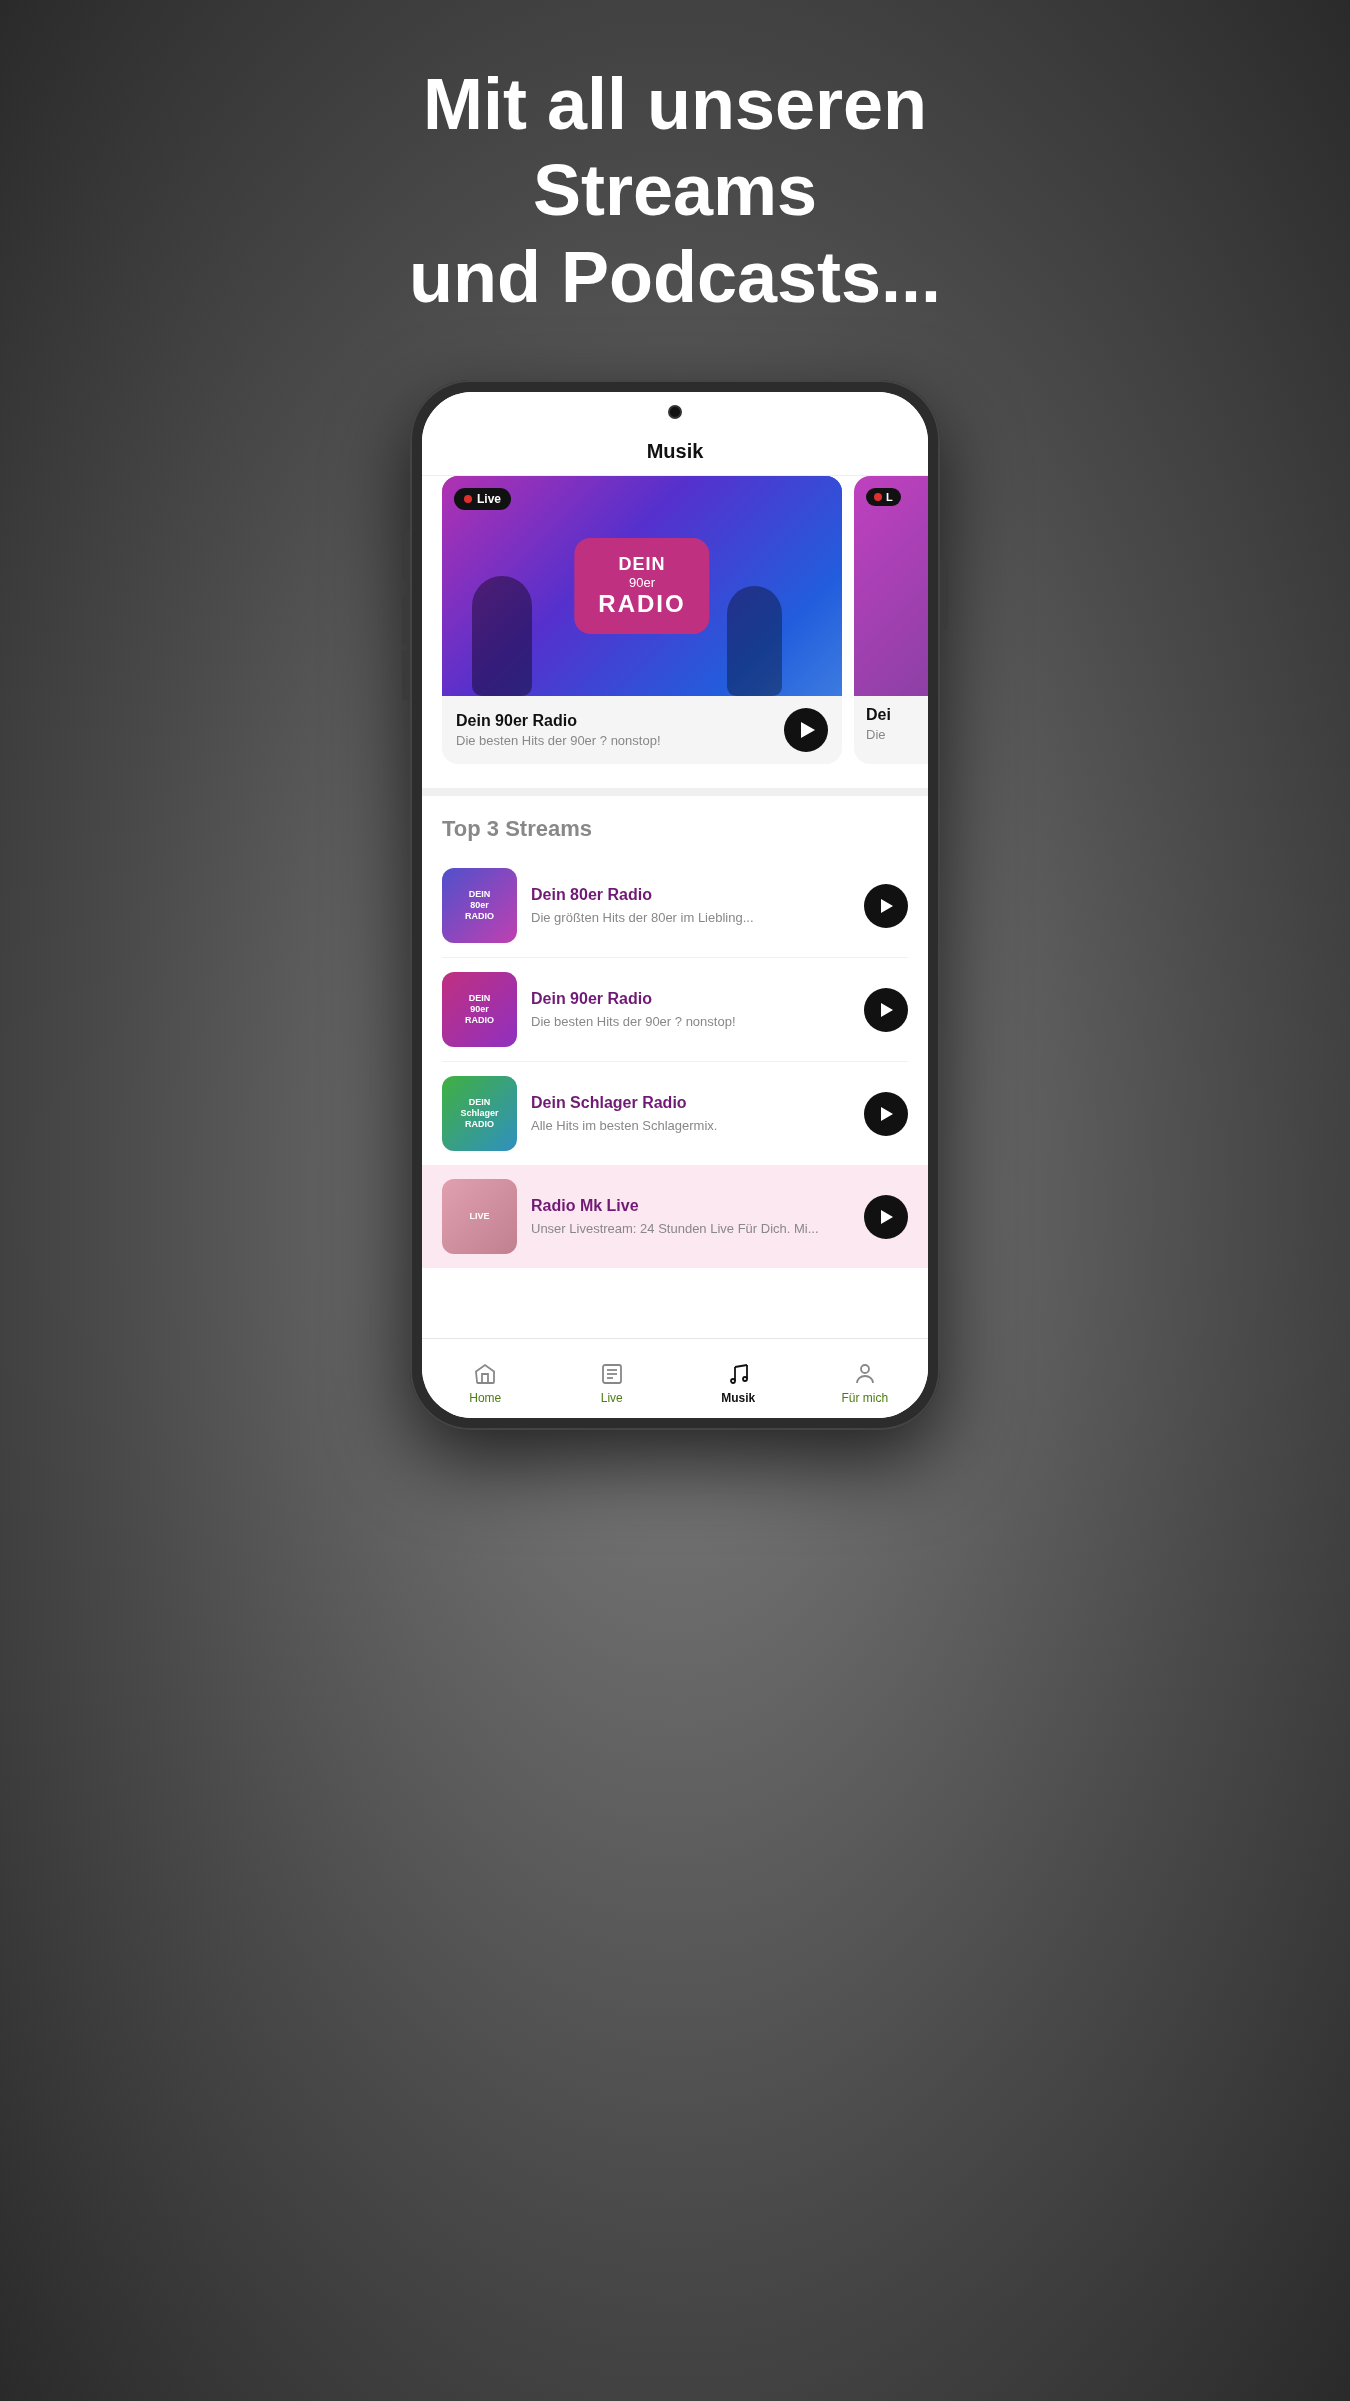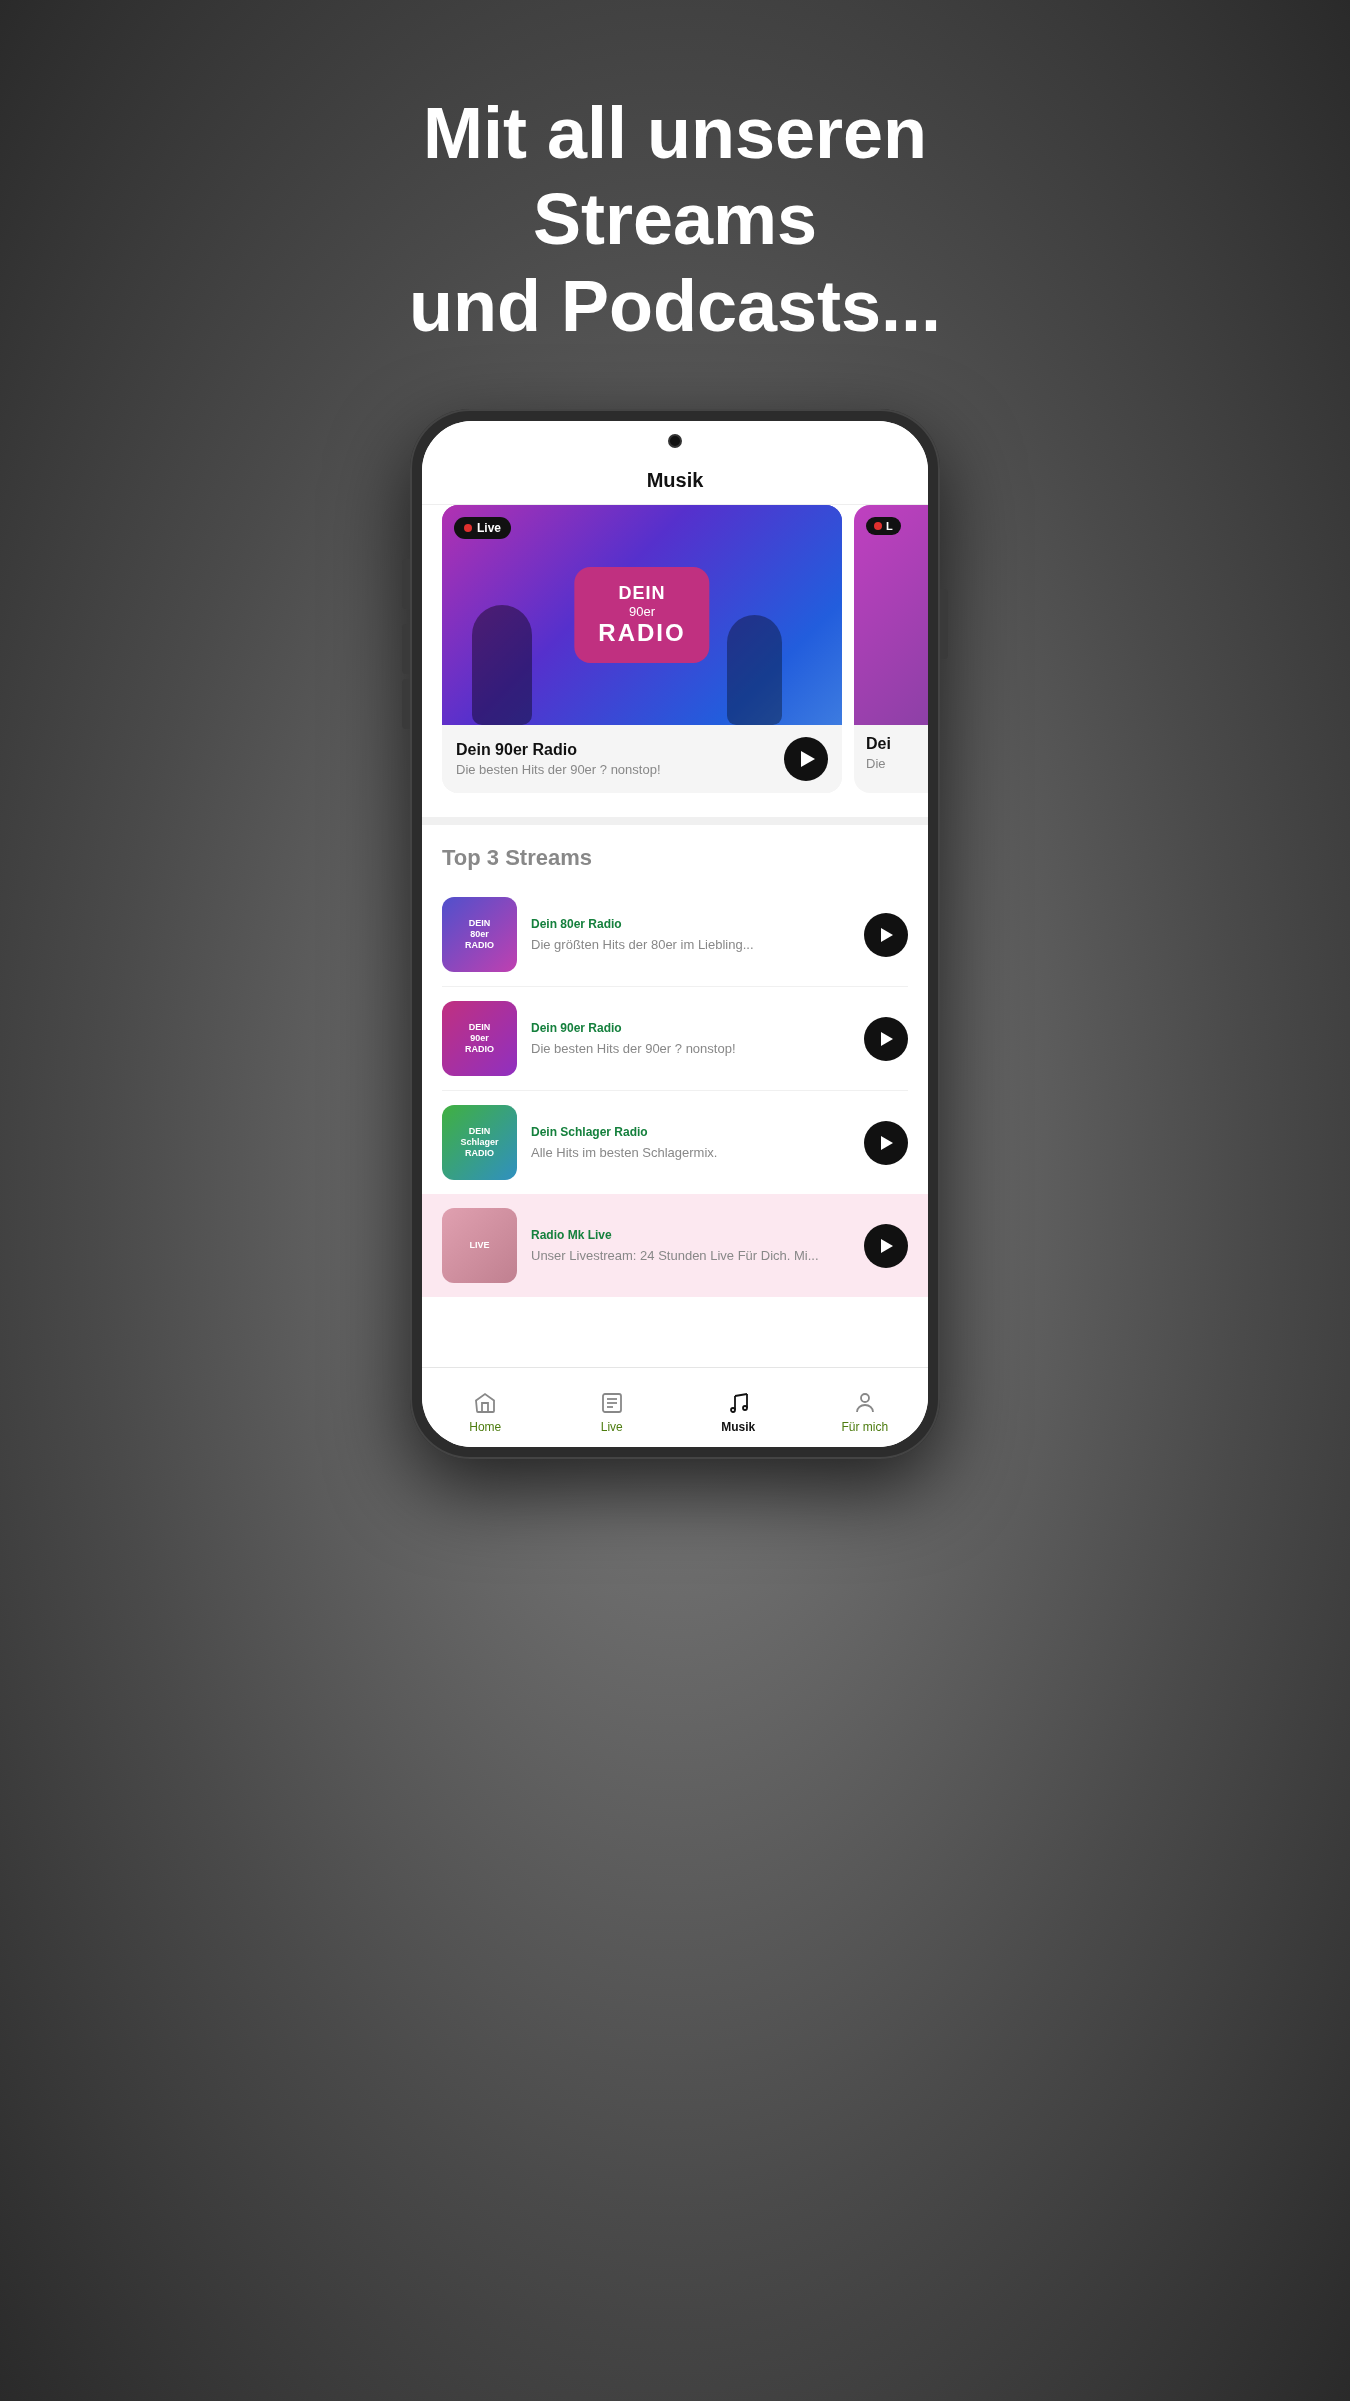--- a/index.html
+++ b/index.html
@@ -15,21 +15,21 @@
       font-family: -apple-system, BlinkMacSystemFont, 'Segoe UI', sans-serif;
       overflow: hidden;
       position: relative;
     }
 
     .page-headline {
       color: #fff;
       font-size: 72px;
       font-weight: 800;
       text-align: center;
-      margin-top: 90px;
+      margin-top: 61px;
       line-height: 1.2;
       max-width: 700px;
     }
 
     .phone-wrapper {
       position: relative;
       margin-top: 60px;
       width: 530px;
     }
 
@@ -387,23 +387,23 @@
       line-height: 1.2;
       padding: 4px;
     }
 
     .stream-info {
       flex: 1;
       min-width: 0;
     }
 
     .stream-name {
-      font-size: 12px;
+      font-size: 16px;
       font-weight: 700;
-      color: #15803d;
+      color: #701a75;
     }
 
     .stream-desc {
       font-size: 13px;
       color: #888;
       margin-top: 6px;
       white-space: nowrap;
       overflow: hidden;
       text-overflow: ellipsis;
     }

